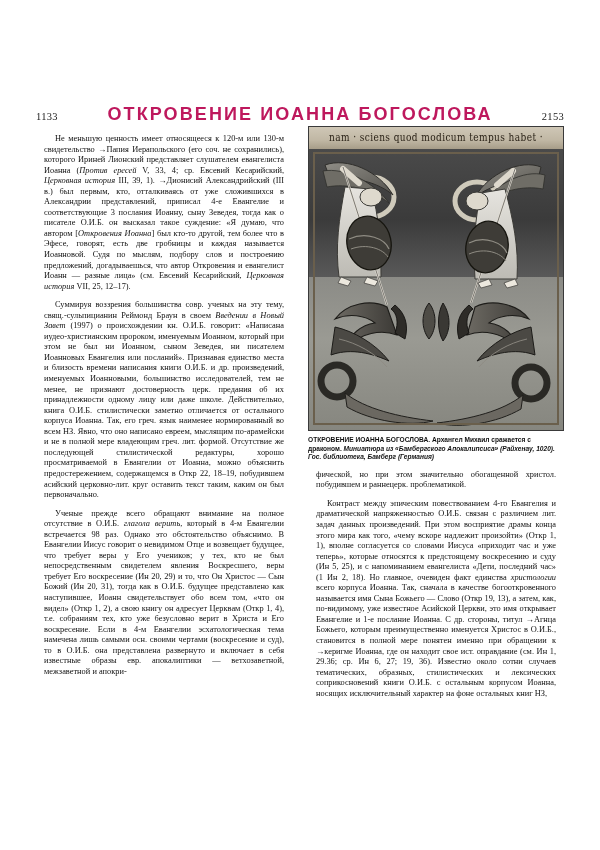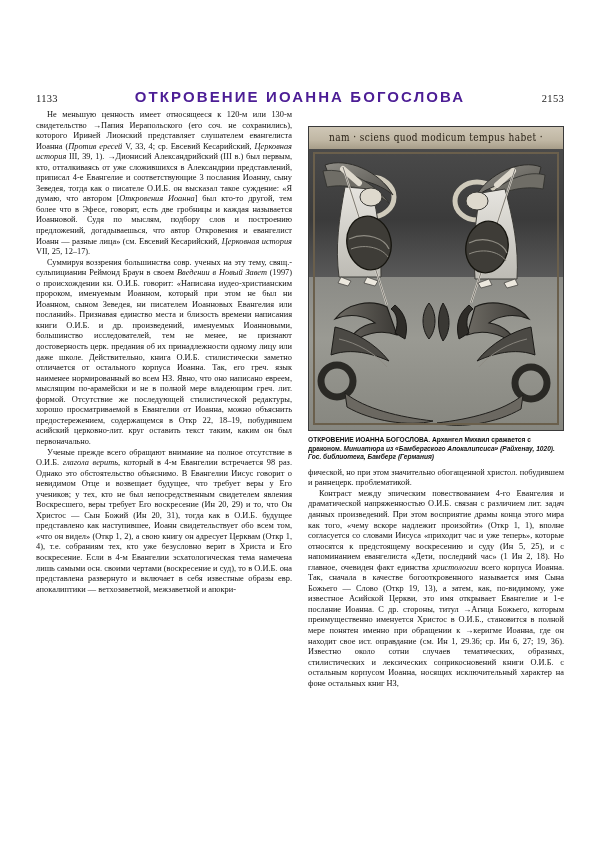--- a/index.html
+++ b/index.html
@@ -11,21 +11,21 @@
     height: 850px;
     background: #ffffff;
     font-family: "Liberation Serif", "DejaVu Serif", serif;
     color: #0d0d0d;
     overflow: hidden;
     position: relative;
   }
 
   .page {
     position: absolute;
-    left: 0; top: 0;
+    left: 0; top: 16px;
     width: 600px;
     height: 596px;
     box-sizing: border-box;
     padding: 8px;
   }
 
   
   .running-head {
     position: absolute;
     left: 36px;
@@ -43,57 +43,57 @@
     color: #1a1a1a;
     flex: 0 0 auto;
     width: 46px;
   }
   .folio.right { text-align: right; }
   .head-title {
     flex: 1 1 auto;
     text-align: center;
     font-family: "Liberation Sans", "DejaVu Sans", sans-serif;
     font-weight: bold;
-    font-size: 15px;
+    font-size: 18px;
     letter-spacing: 2.1px;
-    color: #4c1d95;
+    color: #be185d;
     white-space: nowrap;
   }
 
   
   .columns {
     position: absolute;
     left: 36px;
     top: 110px;
     width: 528px;
     height: 640px;
     display: flex;
     gap: 16px;
   }
   .col {
     width: 256px;
     position: relative;
   }
   .col p {
-    margin: 0;
+    margin: 8px;
     font-size: 8.35px;
     line-height: 10.55px;
     text-align: justify;
     text-indent: 11px;
     hyphens: manual;
     word-spacing: 0.1px;
     color: #101010;
   }
   .col p.noindent { text-indent: 0; }
   .col i, .col em { font-style: italic; }
 
   
   .figure {
     width: 256px;
-    margin: 16px 0 6px 0;
+    margin: 0 0 6px 0;
   }
   .plate {
     width: 256px;
     height: 305px;
     position: relative;
     overflow: hidden;
     background: #6e6e6e;
     border: 1px solid #3a3a3a;
     box-sizing: border-box;
   }

